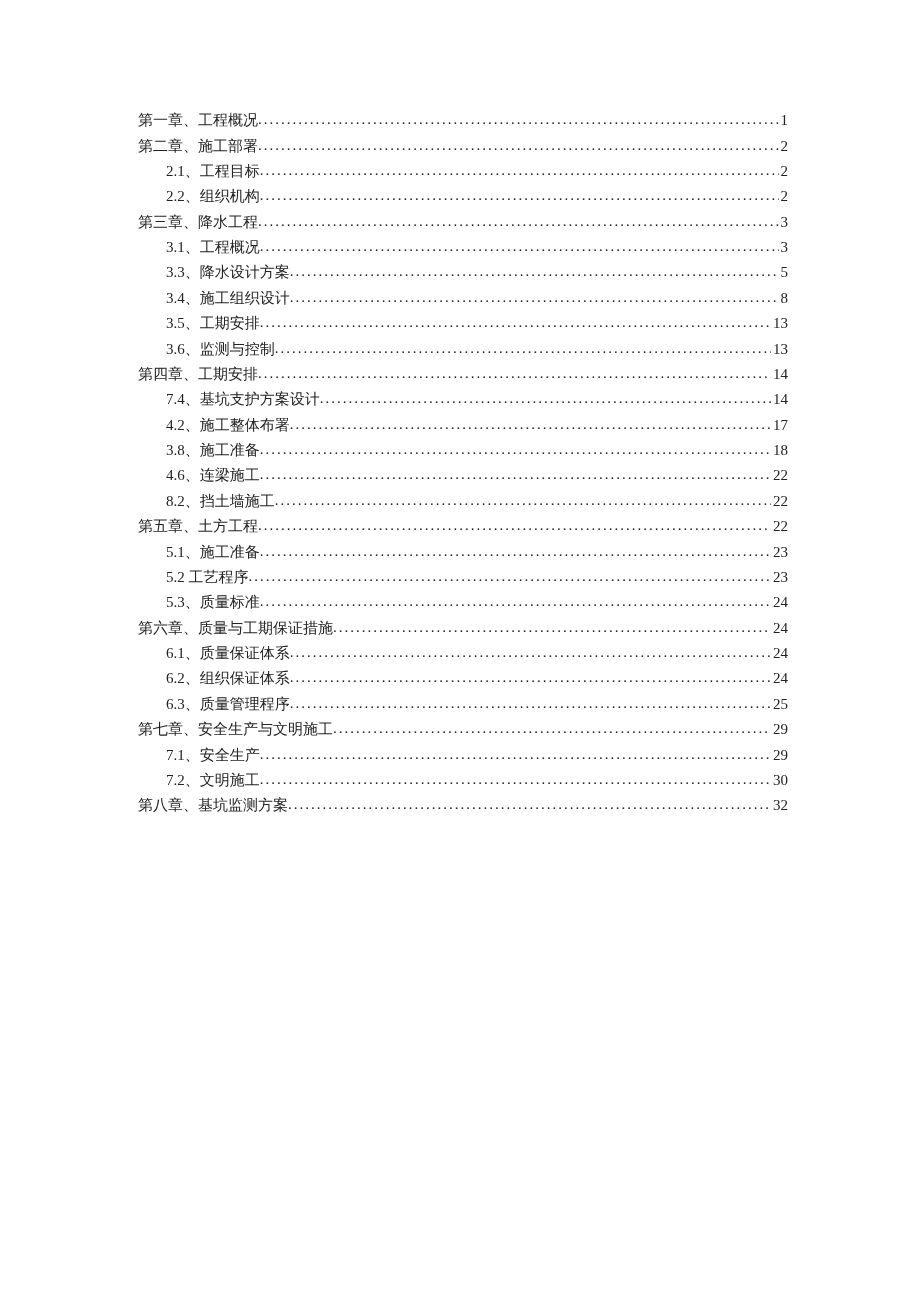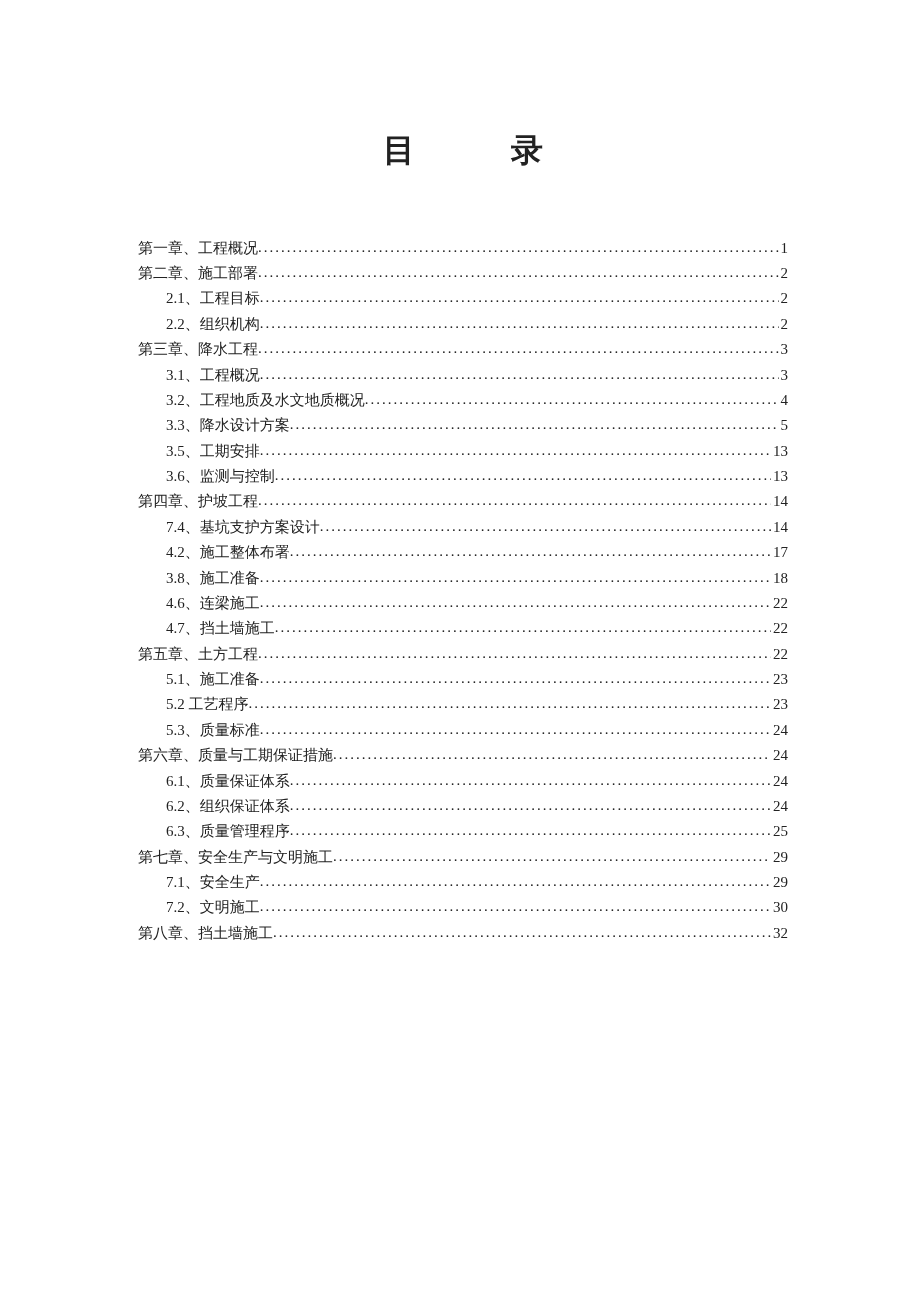--- a/index.html
+++ b/index.html
@@ -57,21 +57,20 @@
   }
   .pagenum {
     flex: 0 0 auto;
     padding-left: 2px;
   }
 </style>
 </head>
 <body>
 
 <div class="page">
-  <h1 class="title"><span>目</span><span>            </span><span>录</span></h1>
 
   <div class="toc" id="toc">
       <div class="toc-row level-1">
         <span class="label">第一章、工程概况</span>
         <span class="leader"></span>
         <span class="pagenum">1</span>
       </div>
       <div class="toc-row level-1">
         <span class="label">第二章、施工部署</span>
         <span class="leader"></span>
@@ -91,41 +90,41 @@
         <span class="label">第三章、降水工程</span>
         <span class="leader"></span>
         <span class="pagenum">3</span>
       </div>
       <div class="toc-row level-2">
         <span class="label">3.1、工程概况</span>
         <span class="leader"></span>
         <span class="pagenum">3</span>
       </div>
       <div class="toc-row level-2">
-        <span class="label">3.2、工程地质及水文地质概况</span>
-        <span class="leader"></span>
-        <span class="pagenum">4</span>
-      </div>
-      <div class="toc-row level-2">
         <span class="label">3.3、降水设计方案</span>
         <span class="leader"></span>
         <span class="pagenum">5</span>
       </div>
       <div class="toc-row level-2">
+        <span class="label">3.4、施工组织设计</span>
+        <span class="leader"></span>
+        <span class="pagenum">8</span>
+      </div>
+      <div class="toc-row level-2">
         <span class="label">3.5、工期安排</span>
         <span class="leader"></span>
         <span class="pagenum">13</span>
       </div>
       <div class="toc-row level-2">
         <span class="label">3.6、监测与控制</span>
         <span class="leader"></span>
         <span class="pagenum">13</span>
       </div>
       <div class="toc-row level-1">
-        <span class="label">第四章、护坡工程</span>
+        <span class="label">第四章、工期安排</span>
         <span class="leader"></span>
         <span class="pagenum">14</span>
       </div>
       <div class="toc-row level-2">
         <span class="label">7.4、基坑支护方案设计</span>
         <span class="leader"></span>
         <span class="pagenum">14</span>
       </div>
       <div class="toc-row level-2">
         <span class="label">4.2、施工整体布署</span>
@@ -136,21 +135,21 @@
         <span class="label">3.8、施工准备</span>
         <span class="leader"></span>
         <span class="pagenum">18</span>
       </div>
       <div class="toc-row level-2">
         <span class="label">4.6、连梁施工</span>
         <span class="leader"></span>
         <span class="pagenum">22</span>
       </div>
       <div class="toc-row level-2">
-        <span class="label">4.7、挡土墙施工</span>
+        <span class="label">8.2、挡土墙施工</span>
         <span class="leader"></span>
         <span class="pagenum">22</span>
       </div>
       <div class="toc-row level-1">
         <span class="label">第五章、土方工程</span>
         <span class="leader"></span>
         <span class="pagenum">22</span>
       </div>
       <div class="toc-row level-2">
         <span class="label">5.1、施工准备</span>
@@ -196,18 +195,18 @@
         <span class="label">7.1、安全生产</span>
         <span class="leader"></span>
         <span class="pagenum">29</span>
       </div>
       <div class="toc-row level-2">
         <span class="label">7.2、文明施工</span>
         <span class="leader"></span>
         <span class="pagenum">30</span>
       </div>
       <div class="toc-row level-1">
-        <span class="label">第八章、挡土墙施工</span>
+        <span class="label">第八章、基坑监测方案</span>
         <span class="leader"></span>
         <span class="pagenum">32</span>
       </div>
     </div>
 </div>
 
 </body></html>

